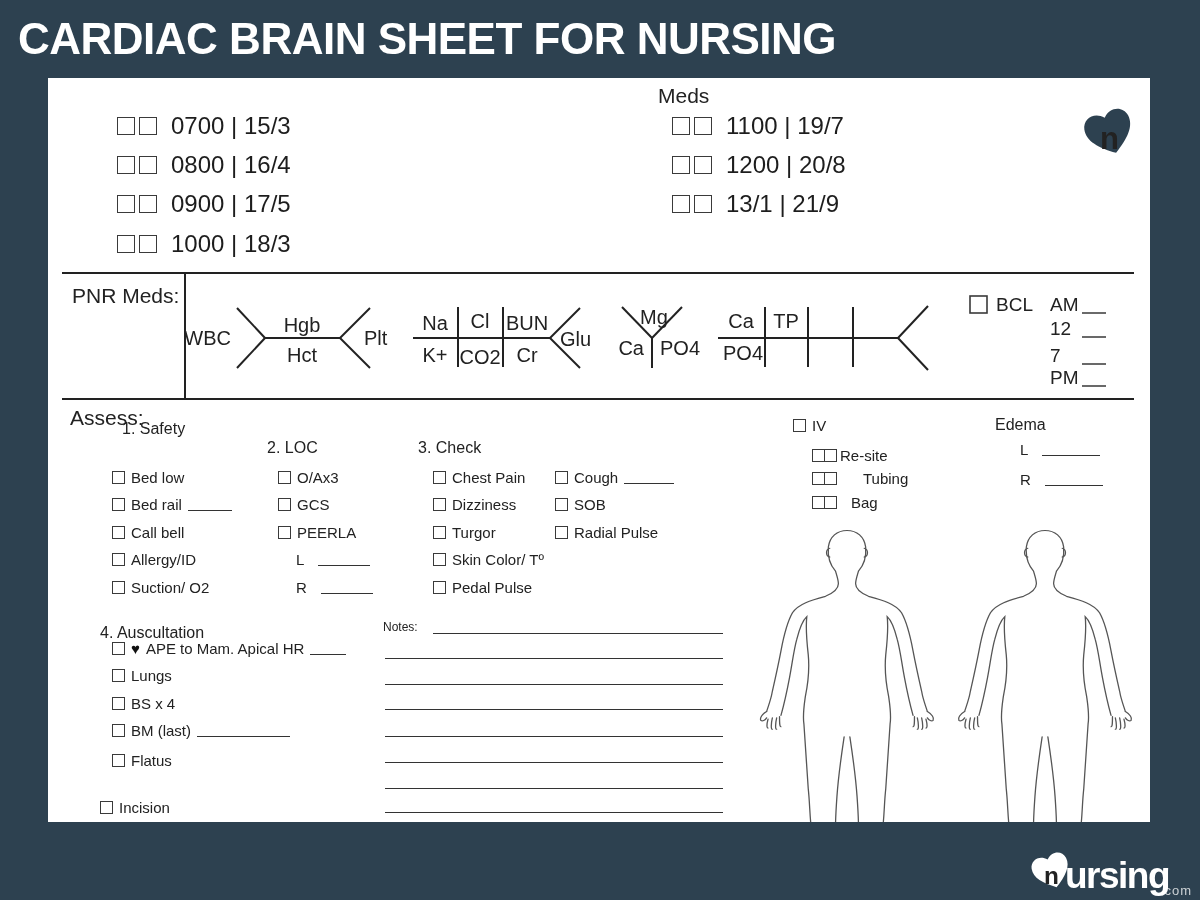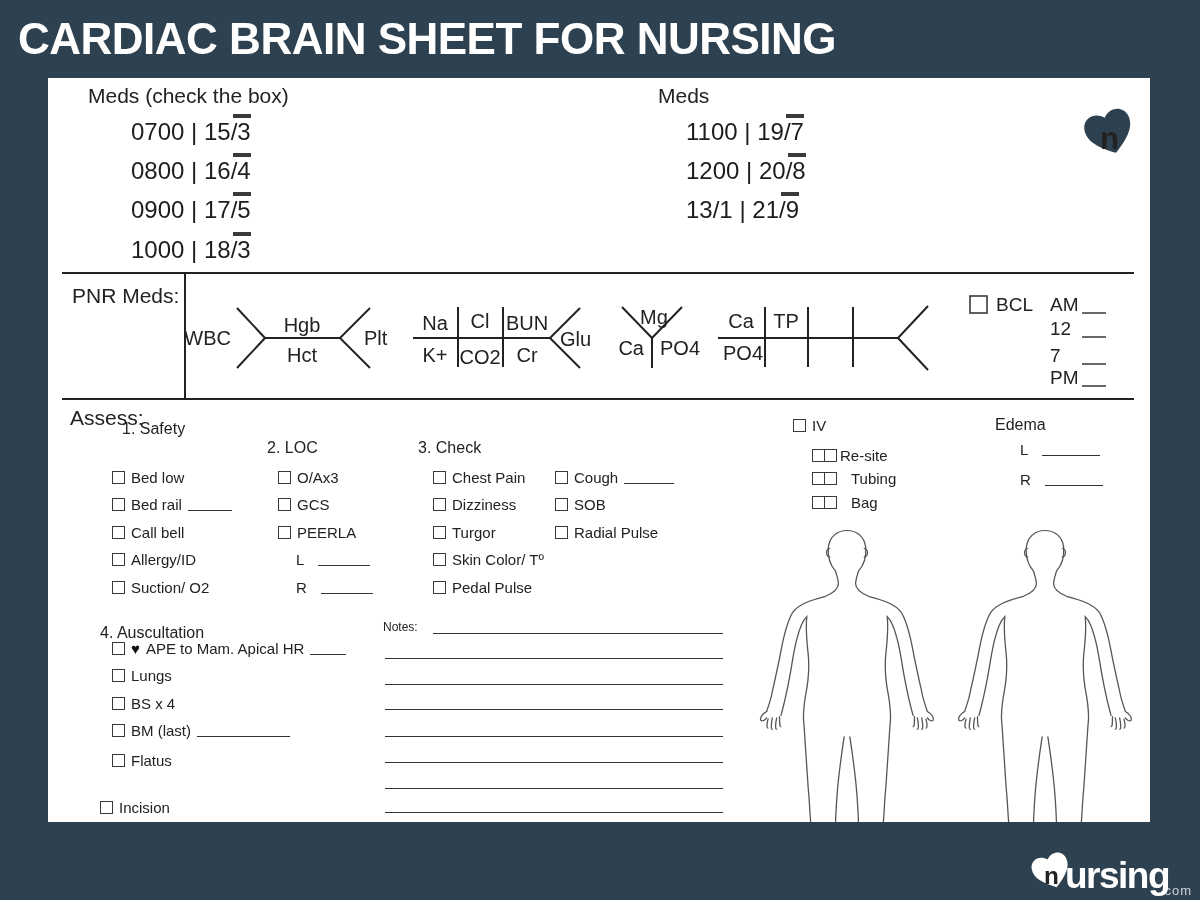--- a/index.html
+++ b/index.html
@@ -3,21 +3,21 @@
 <meta charset="utf-8">
 <style>
   html,body{margin:0;padding:0;}
   .page{position:relative;width:1200px;height:900px;background:#2d4150;overflow:hidden;
         font-family:"Liberation Sans","DejaVu Sans",sans-serif;color:#222;}
   .title{position:absolute;left:18px;top:14px;font-size:44px;font-weight:bold;color:#ffffff;
          letter-spacing:-0.5px;white-space:nowrap;}
   .sheet{position:absolute;left:48px;top:78px;width:1102px;height:744px;background:#ffffff;overflow:hidden;}
   .abs{position:absolute;}
   .sec-heading{position:absolute;font-size:21px;color:#222;white-space:nowrap;}
-  .meds-row{position:absolute;display:flex;align-items:flex-end;height:24px;flex-direction:column;}
+  .meds-row{position:absolute;display:flex;align-items:center;height:24px;}
   .meds-text{font-size:24px;margin-left:14px;white-space:nowrap;color:#1d1d1d;}
   .cb{display:inline-block;border:1.6px solid #3a3a3a;background:#fff;box-sizing:border-box;}
   .cb.lg{width:18px;height:18px;}
   .cb.lg + .cb.lg{margin-left:4px;}
   .cb.sm{width:13px;height:13px;}
   .hrule{position:absolute;height:0;border-top:2px solid #222;}
   .vrule{position:absolute;width:0;border-left:2px solid #222;}
   .pnr-label{position:absolute;font-size:21px;}
   .arow{position:absolute;display:flex;align-items:center;gap:6px;height:22px;font-size:15px;white-space:nowrap;}
   .gtitle{position:absolute;font-size:16px;white-space:nowrap;}
@@ -33,21 +33,20 @@
 </style>
 </head>
 <body>
 
 <div class="page">
 
   <div class="title">CARDIAC BRAIN SHEET FOR NURSING</div>
 
   <div class="sheet">
 
-    <div class="sec-heading" style="left:40px;top:6px">Meds (check the box)</div>
     <div class="meds-row" style="left:69px;top:36px">
       <span class="cb lg"></span>
         <span class="cb lg"></span>
       <span class="meds-text">0700 | 15/3</span>
     </div>
     <div class="meds-row" style="left:69px;top:75px">
       <span class="cb lg"></span>
         <span class="cb lg"></span>
       <span class="meds-text">0800 | 16/4</span>
     </div>
@@ -281,21 +280,21 @@
         <span>IV</span>
     </div>
     <div class="arow" style="left:764px;top:366px">
       <span class="cb sm"></span>
         <span class="cb sm" style="margin-left:-7px"></span>
       <span style="margin-left:-3px">Re-site</span>
     </div>
     <div class="arow" style="left:764px;top:389px">
       <span class="cb sm"></span>
         <span class="cb sm" style="margin-left:-7px"></span>
-      <span style="margin-left:8px">Tubing</span>
+      <span style="margin-left:20px">Tubing</span>
     </div>
     <div class="arow" style="left:764px;top:413px">
       <span class="cb sm"></span>
         <span class="cb sm" style="margin-left:-7px"></span>
       <span style="margin-left:8px">Bag</span>
     </div>
 
     <div class="gtitle" style="left:947px;top:338px">Edema</div>
     <div class="arow" style="left:972px;top:360px">
       <span class="lr-label">L</span>

